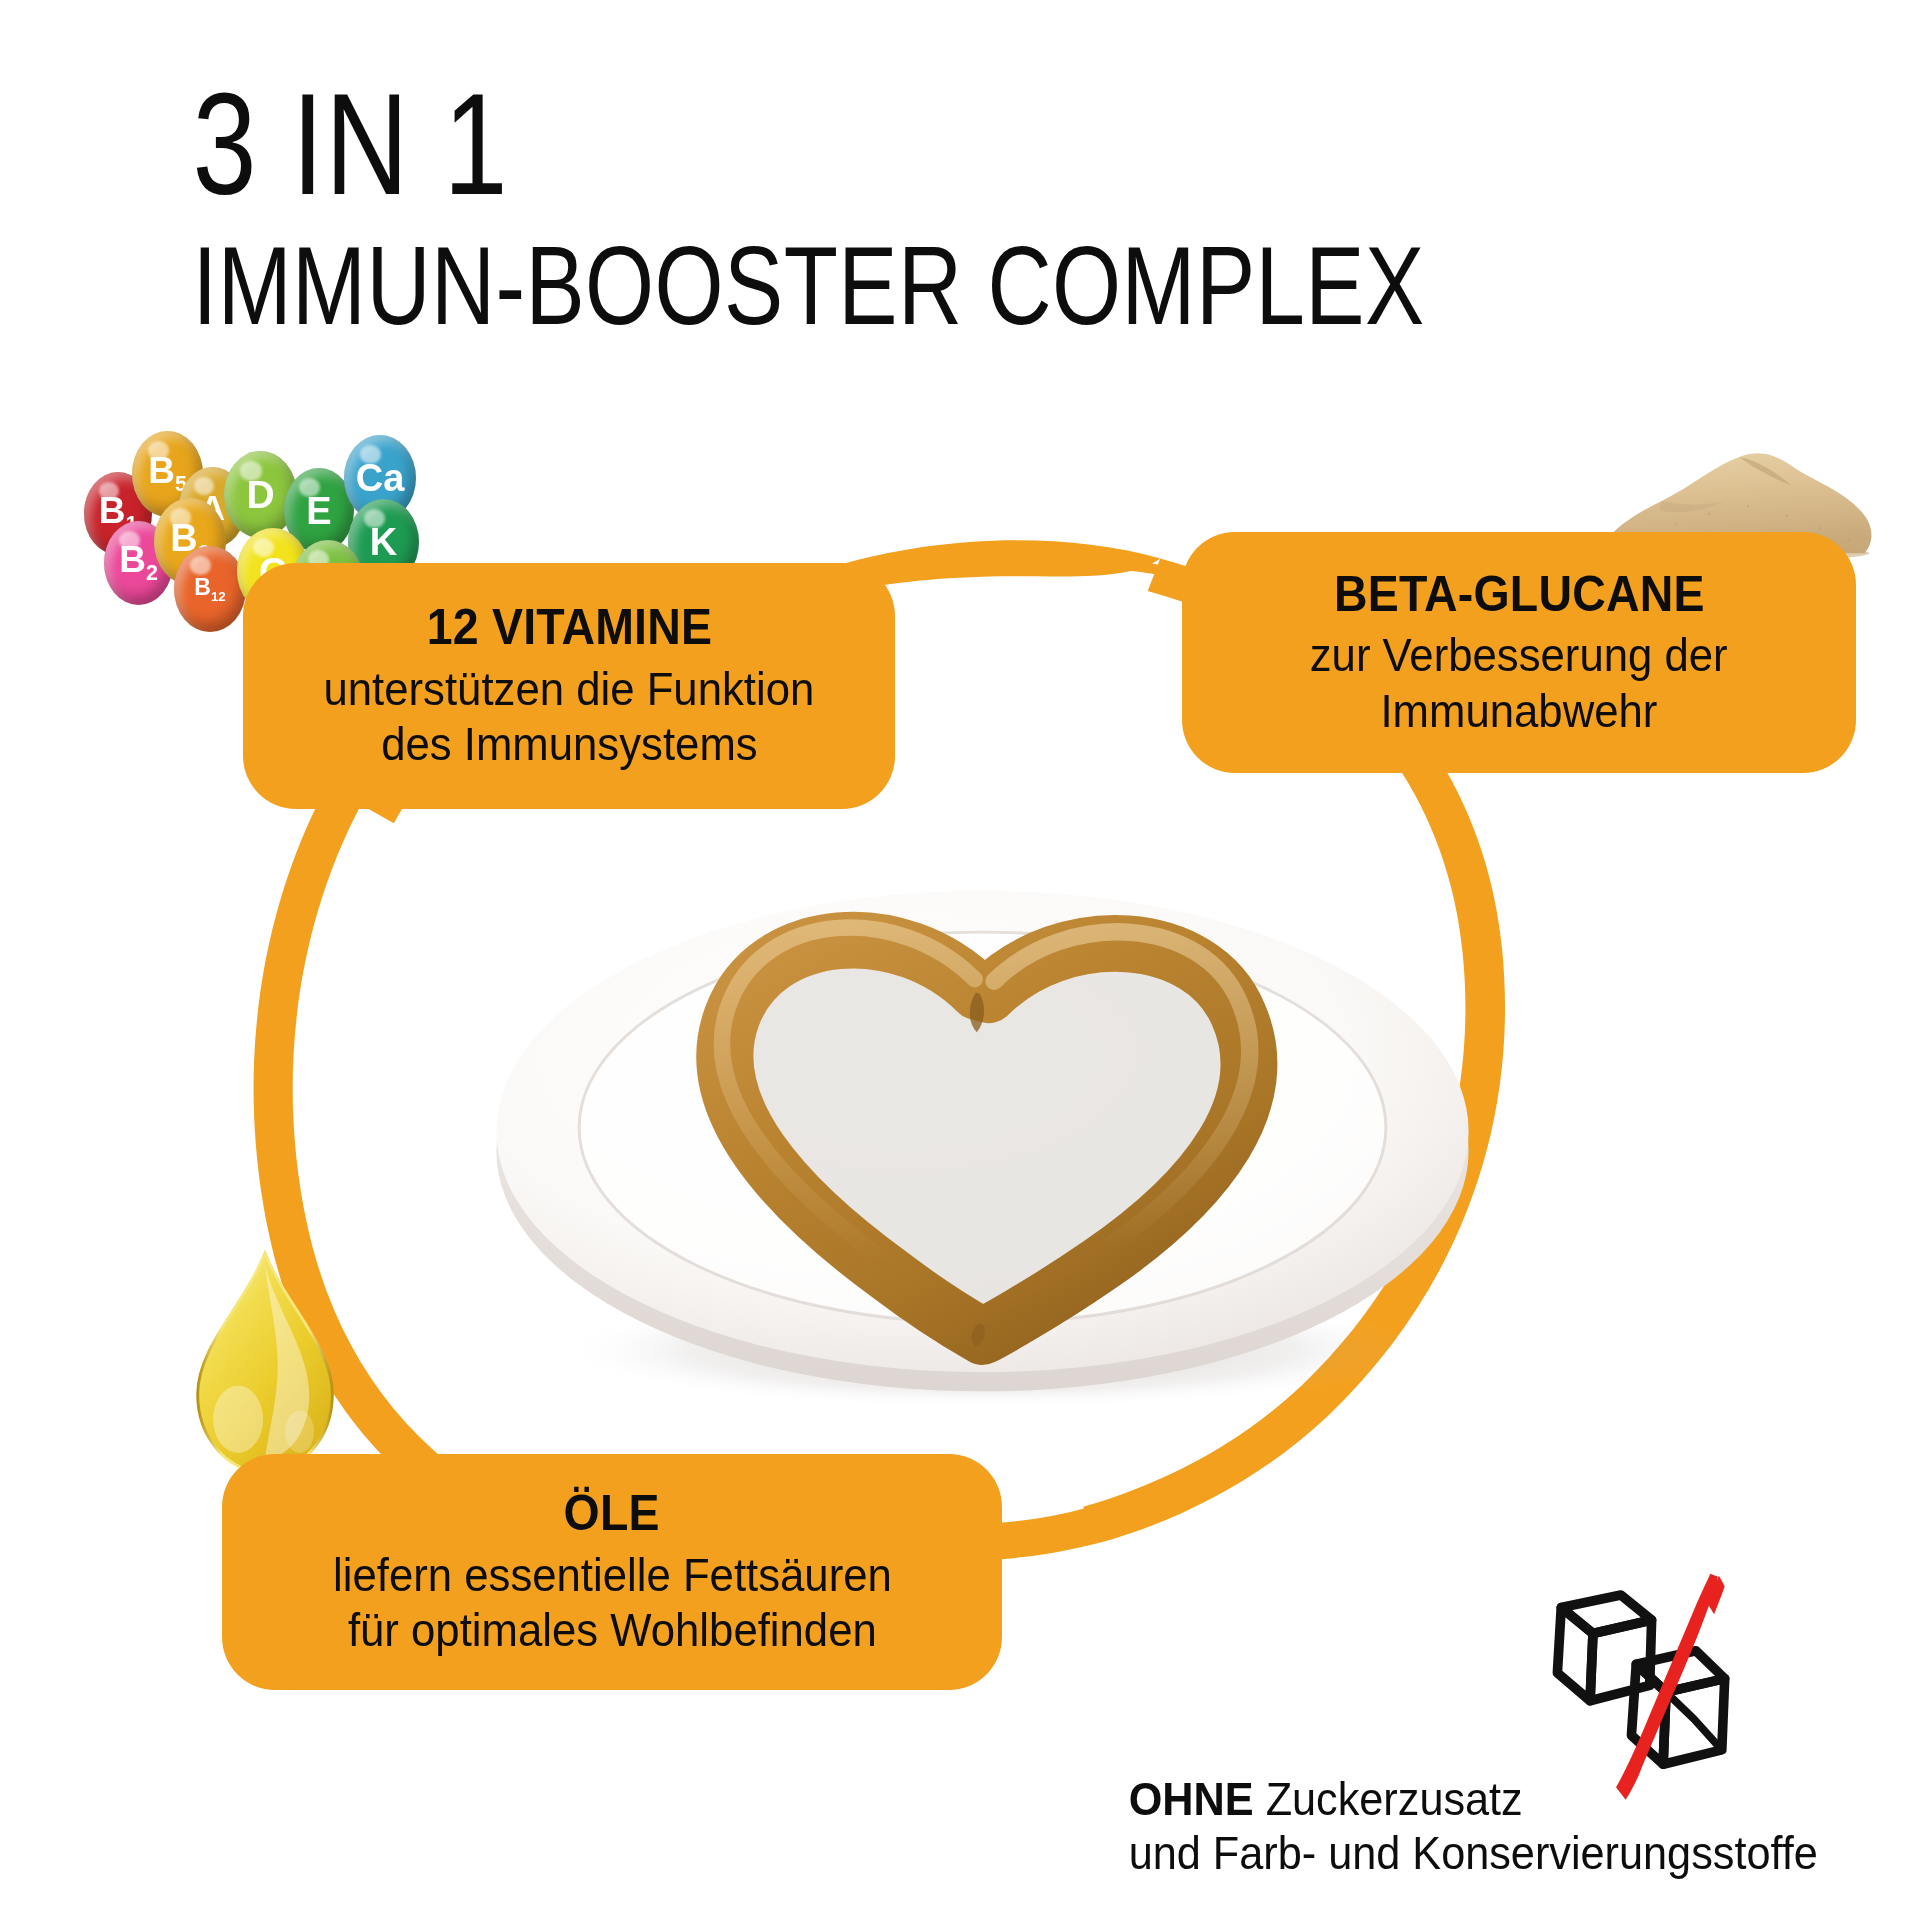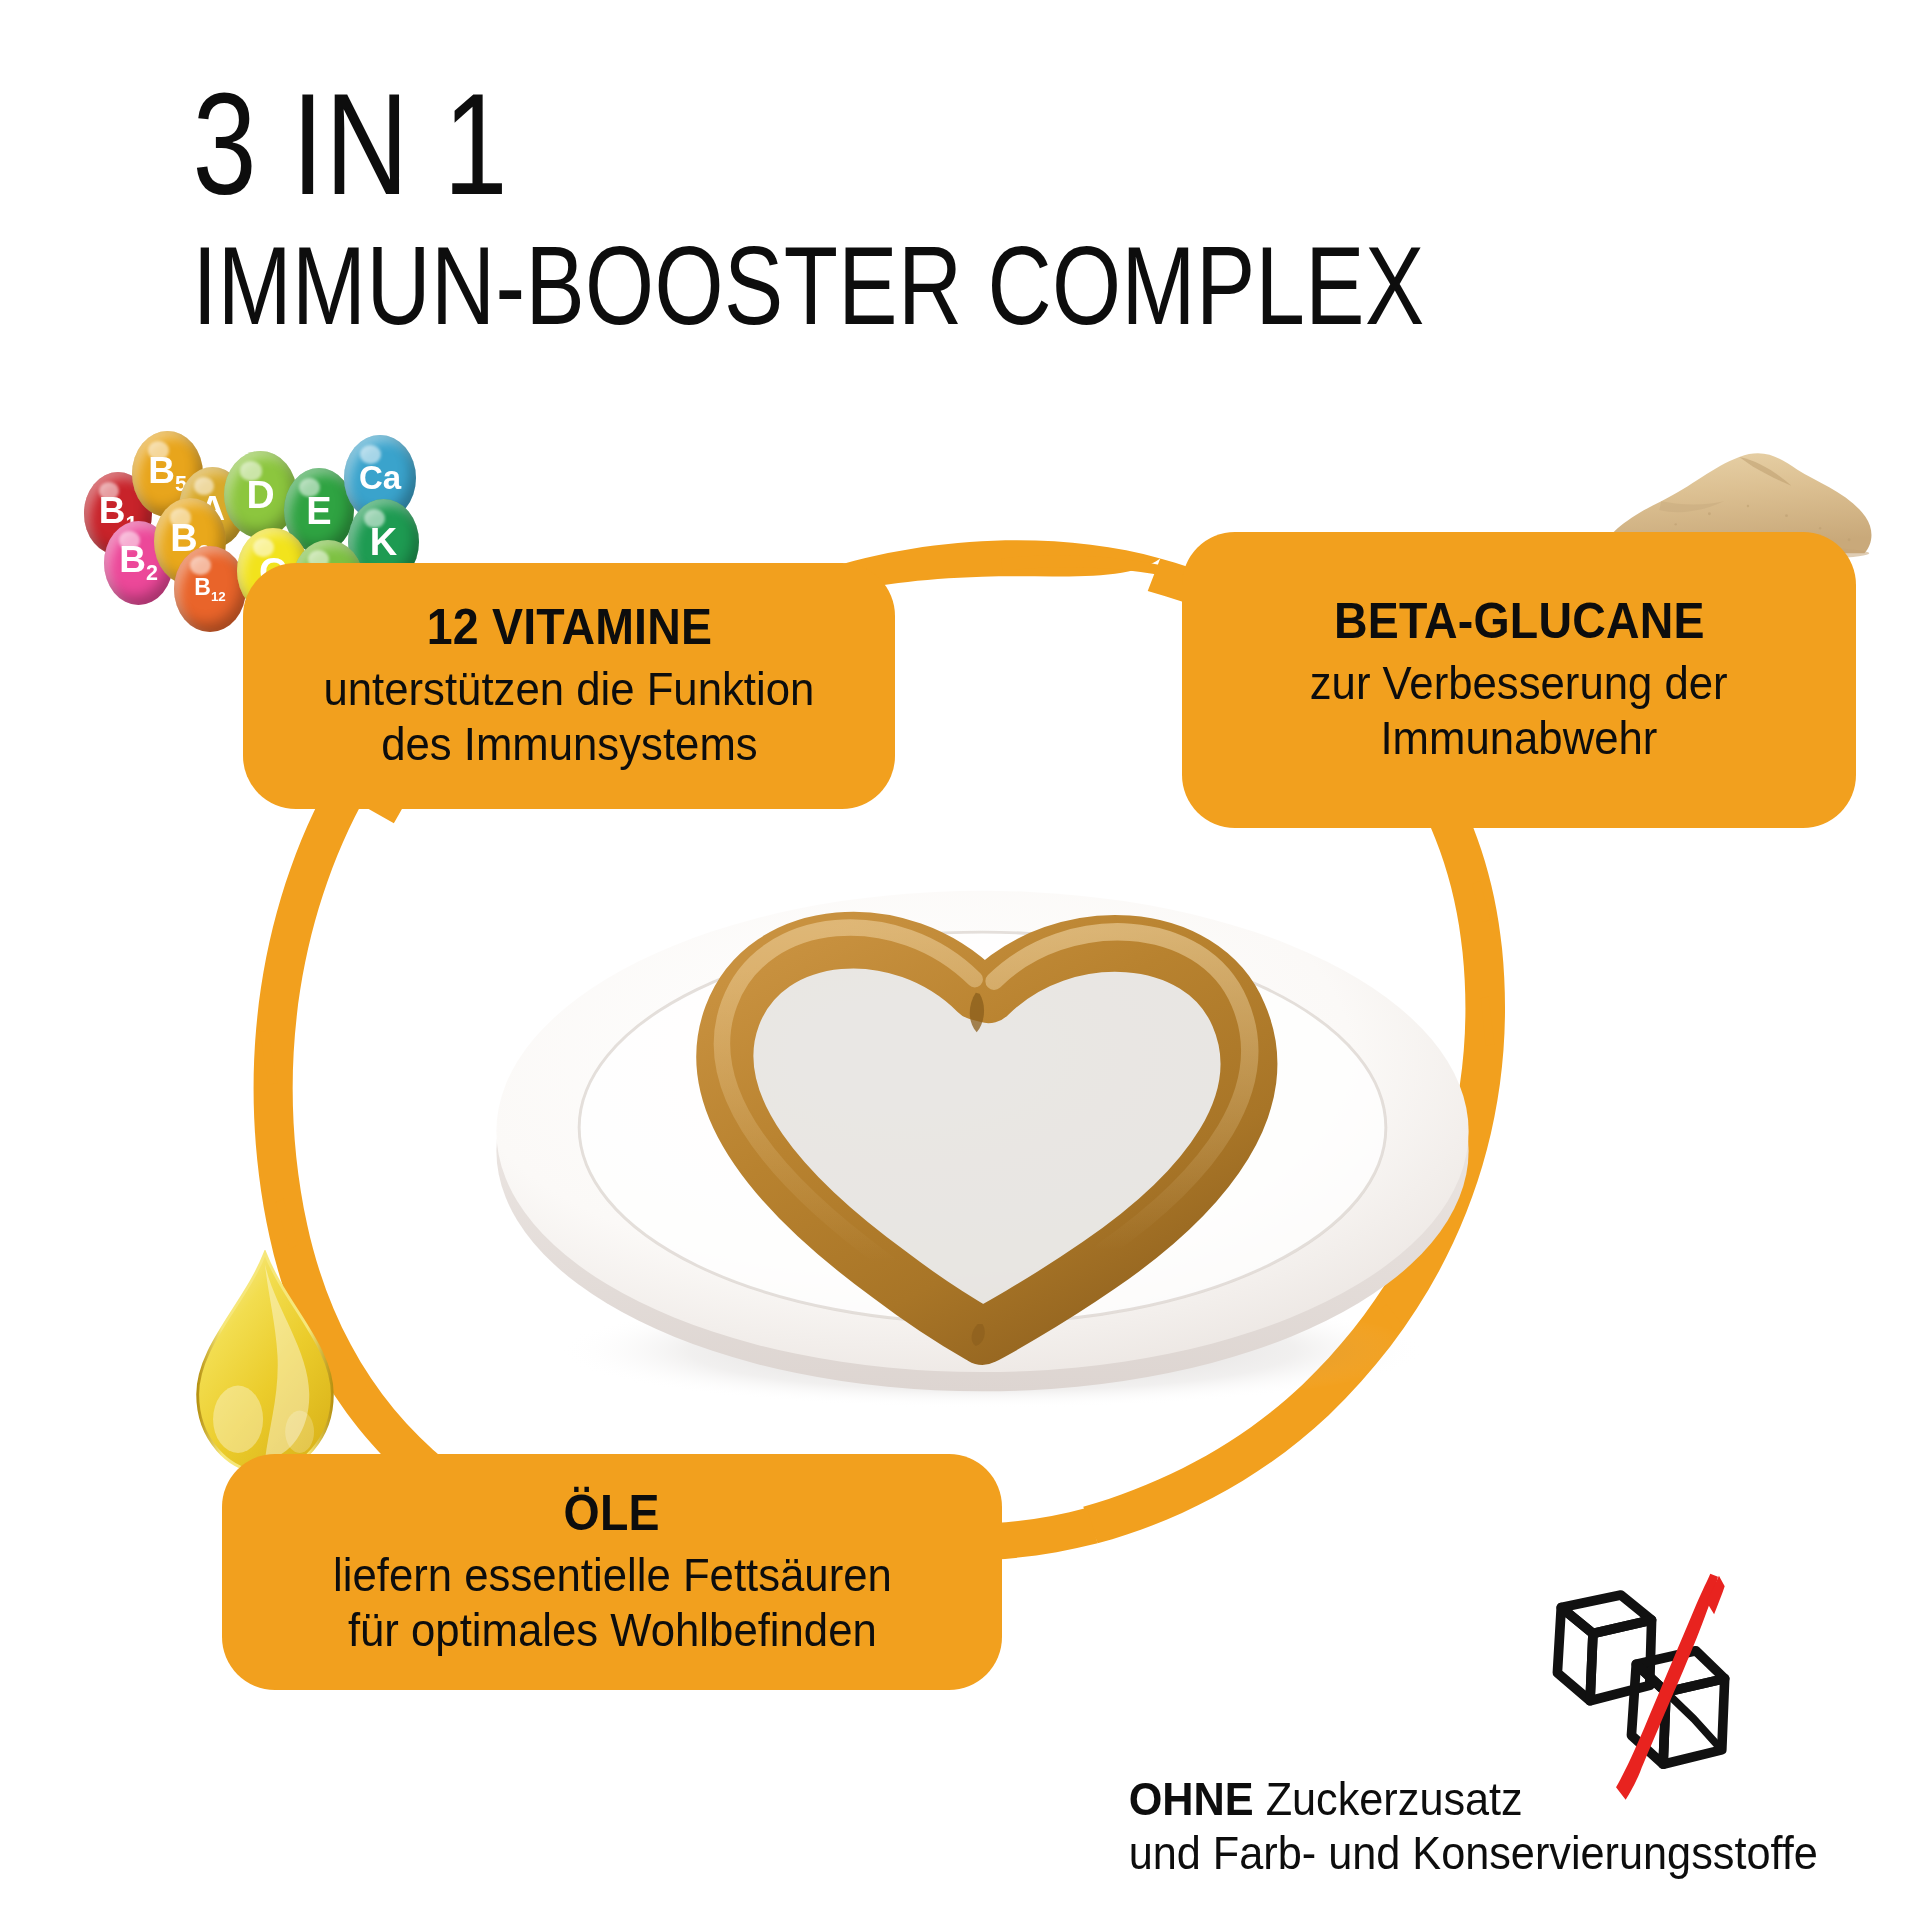--- a/index.html
+++ b/index.html
@@ -94,21 +94,21 @@
     font-weight: 400;
     font-size: 47px;
     line-height: 1.18;
     transform: scaleX(0.93);
   }
 
   #callout-vitamins {
     left: 243px;  top: 563px;  width: 652px; height: 246px;
   }
   #callout-beta {
-    left: 1182px; top: 532px;  width: 674px; height: 296px;
+    left: 1182px; top: 532px;  width: 674px; height: 241px;
   }
   #callout-oils {
     left: 222px;  top: 1447px;  width: 780px; height: 236px; margin-top: 7px;
   }
 
   
   .pill-cluster {
     position: absolute;
     left: 84px;
     top: 426px;
@@ -341,21 +341,21 @@
     </div>
     <div class="pill" style="left:140px;top:25px;  width:73px; height:87px; background:#8CC63E; font-size:39px;">
       <span>D</span>
     </div>
     <div class="pill" style="left:200px;top:42px;  width:70px; height:85px; background:#2FA342; font-size:38px;">
       <span>E</span>
     </div>
     <div class="pill" style="left:153px;top:102px; width:72px; height:86px; background:#F2E31C; font-size:39px;">
       <span>C</span>
     </div>
-    <div class="pill" style="left:260px;top:8.7px;  width:72px; height:86px; background:#3AA3CC; font-size:33px;">
+    <div class="pill" style="left:260px;top:8.7px;  width:72px; height:86px; background:#3AA3CC; font-size:38px;">
       <span>Ca</span>
     </div>
     <div class="pill" style="left:264px;top:73px; width:71px; height:86px; background:#1E9B52; font-size:38px;">
       <span>K</span>
     </div>
     <div class="pill" style="left:208px;top:114px; width:72px; height:86px; background:#7DC142; font-size:39px;">
       <span>D</span>
     </div>
   </div>
 

